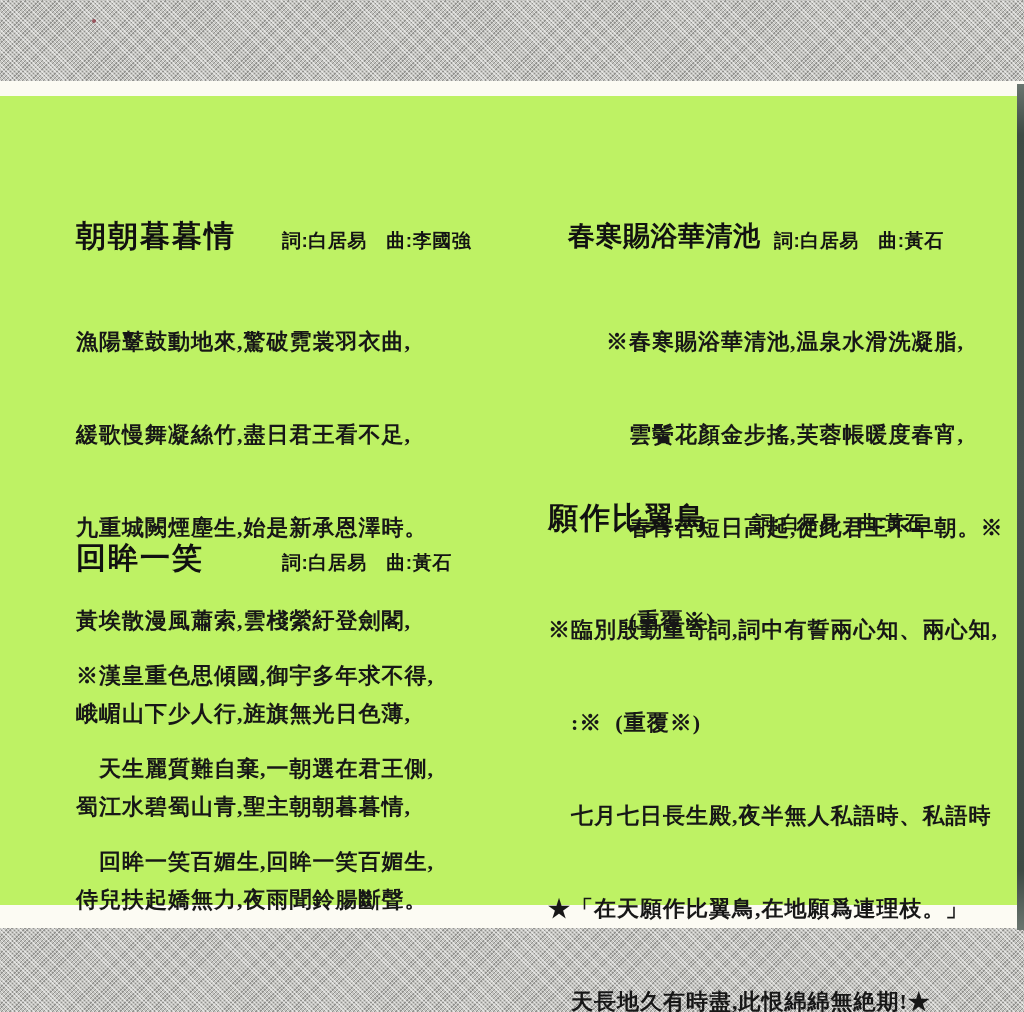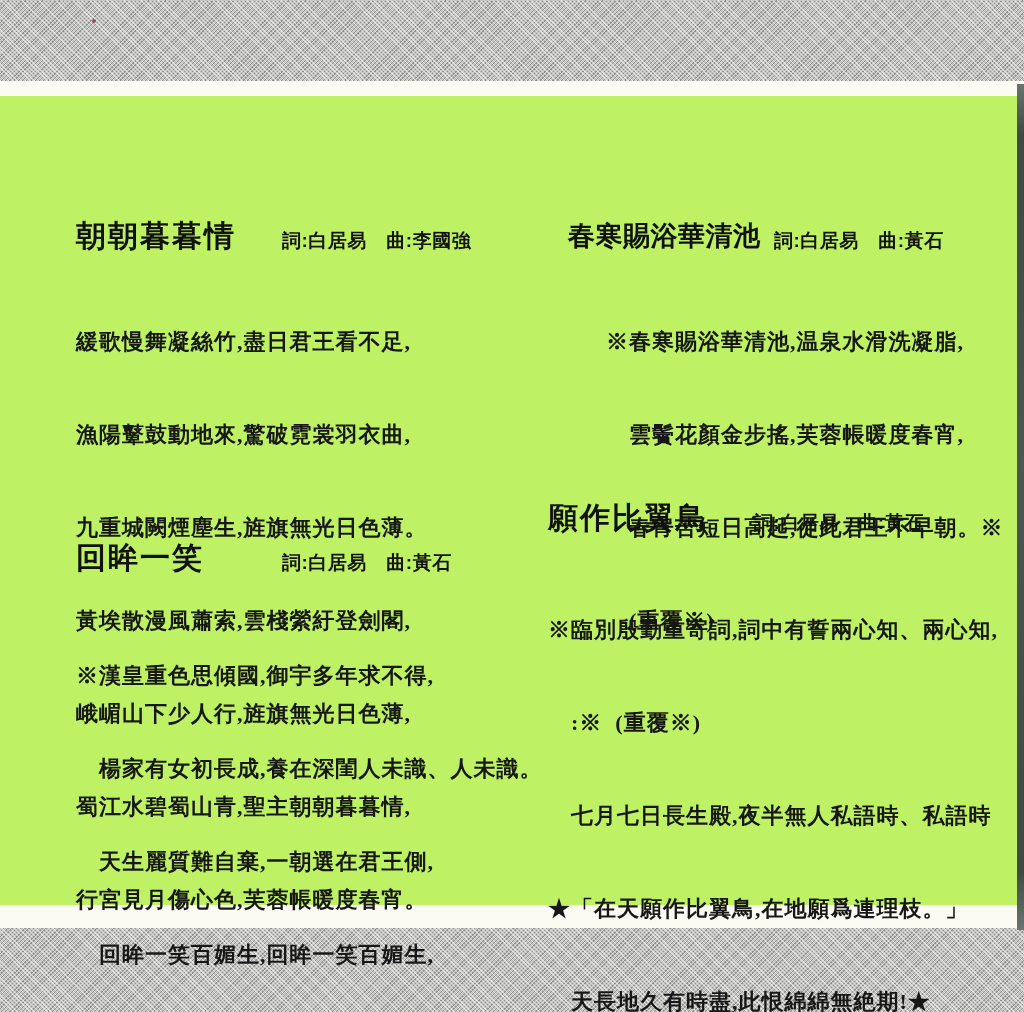--- a/index.html
+++ b/index.html
@@ -61,27 +61,27 @@
   <div class="strip strip-bottom"></div>
   <div class="band band-bottom"></div>
   <div class="edge-line"></div>
 
   <div class="song" id="song1">
     <div class="title-row">
       <span class="song-title">朝朝暮暮情</span>
       <span class="song-credit">詞:白居易　曲:李國強</span>
     </div>
     <div class="lyrics">
+      <div class="line">漁陽鼙鼓動地來,驚破霓裳羽衣曲,</div>
       <div class="line">緩歌慢舞凝絲竹,盡日君王看不足,</div>
-      <div class="line">漁陽鼙鼓動地來,驚破霓裳羽衣曲,</div>
-      <div class="line">九重城闕煙塵生,旌旗無光日色薄。</div>
+      <div class="line">九重城闕煙塵生,始是新承恩澤時。</div>
       <div class="line">黃埃散漫風蕭索,雲棧縈紆登劍閣,</div>
       <div class="line">峨嵋山下少人行,旌旗無光日色薄,</div>
       <div class="line">蜀江水碧蜀山青,聖主朝朝暮暮情,</div>
-      <div class="line">行宮見月傷心色,芙蓉帳暖度春宵。</div>
+      <div class="line">侍兒扶起嬌無力,夜雨聞鈴腸斷聲。</div>
     </div>
   </div>
 
   <div class="song" id="song2">
     <div class="title-row">
       <span class="song-title condensed">春寒賜浴華清池</span>
       <span class="song-credit">詞:白居易　曲:黃石</span>
     </div>
     <div class="lyrics">
       <div class="line">※春寒賜浴華清池,温泉水滑洗凝脂,</div>
@@ -91,21 +91,20 @@
     </div>
   </div>
 
   <div class="song" id="song3">
     <div class="title-row">
       <span class="song-title">回眸一笑</span>
       <span class="song-credit">詞:白居易　曲:黃石</span>
     </div>
     <div class="lyrics">
       <div class="line">※漢皇重色思傾國,御宇多年求不得,</div>
-      <div class="line">　楊家有女初長成,養在深閨人未識、人未識。</div>
       <div class="line">　天生麗質難自棄,一朝選在君王側,</div>
       <div class="line">　回眸一笑百媚生,回眸一笑百媚生,</div>
       
       
     </div>
   </div>
 
   <div class="song" id="song4">
     <div class="title-row">
       <span class="song-title">願作比翼鳥</span>

